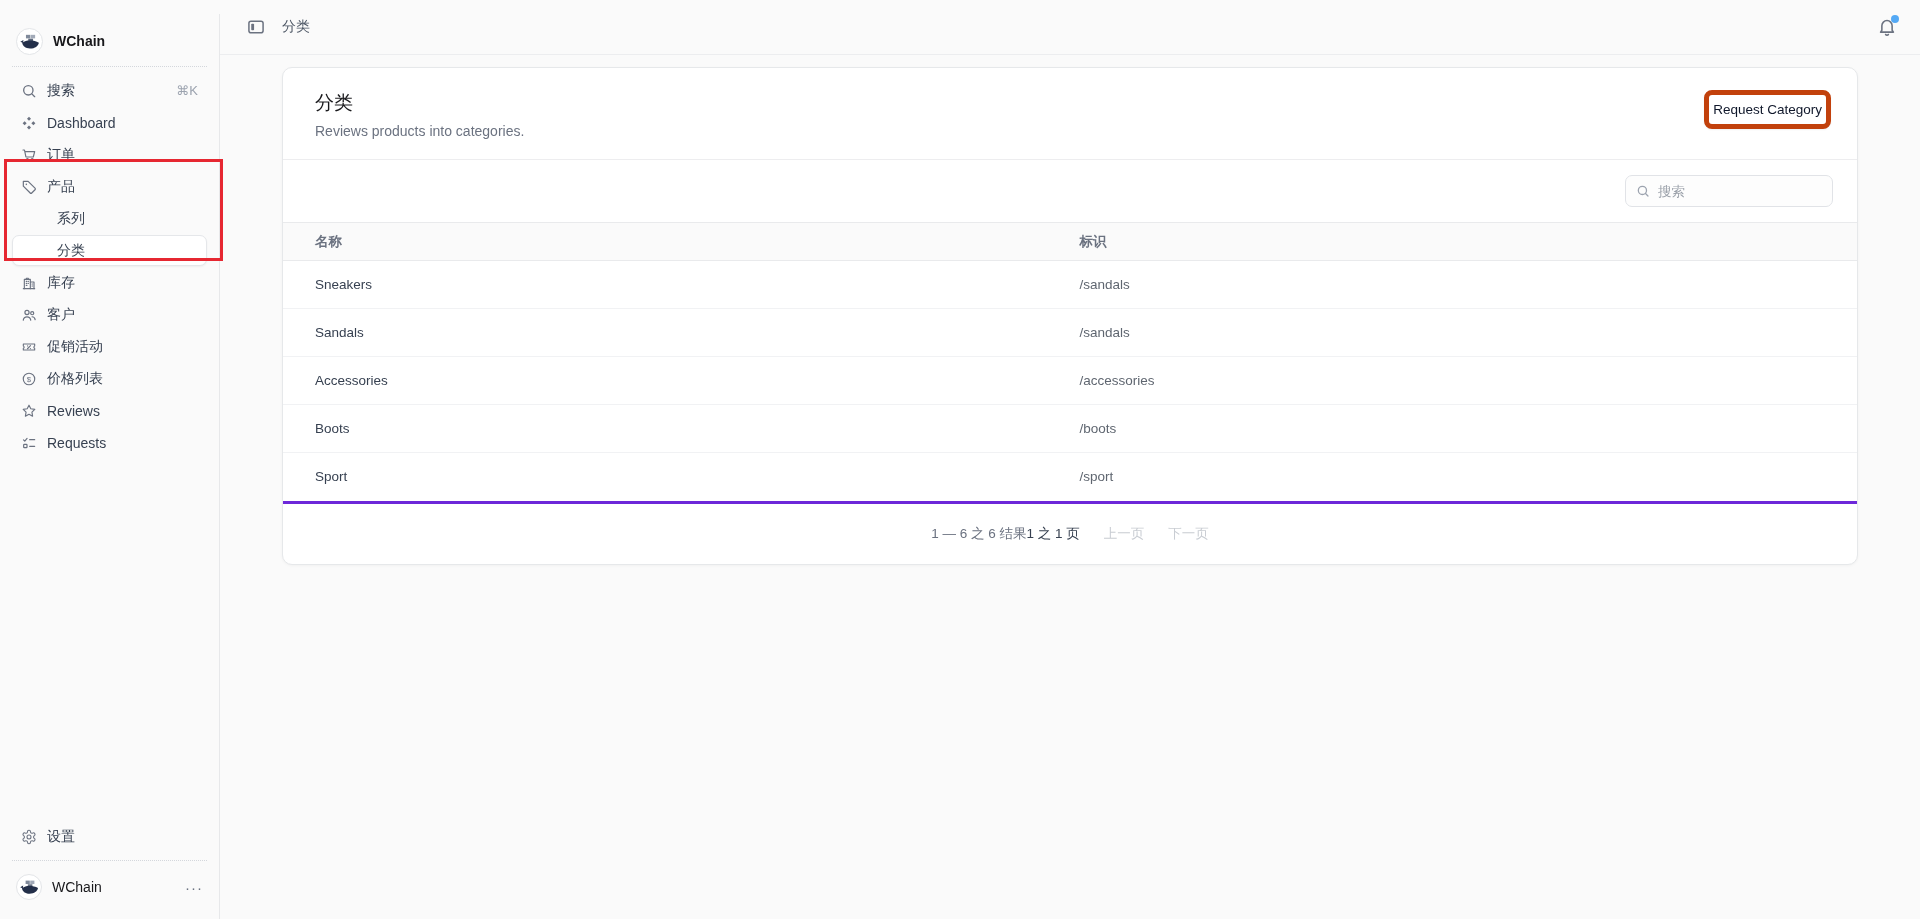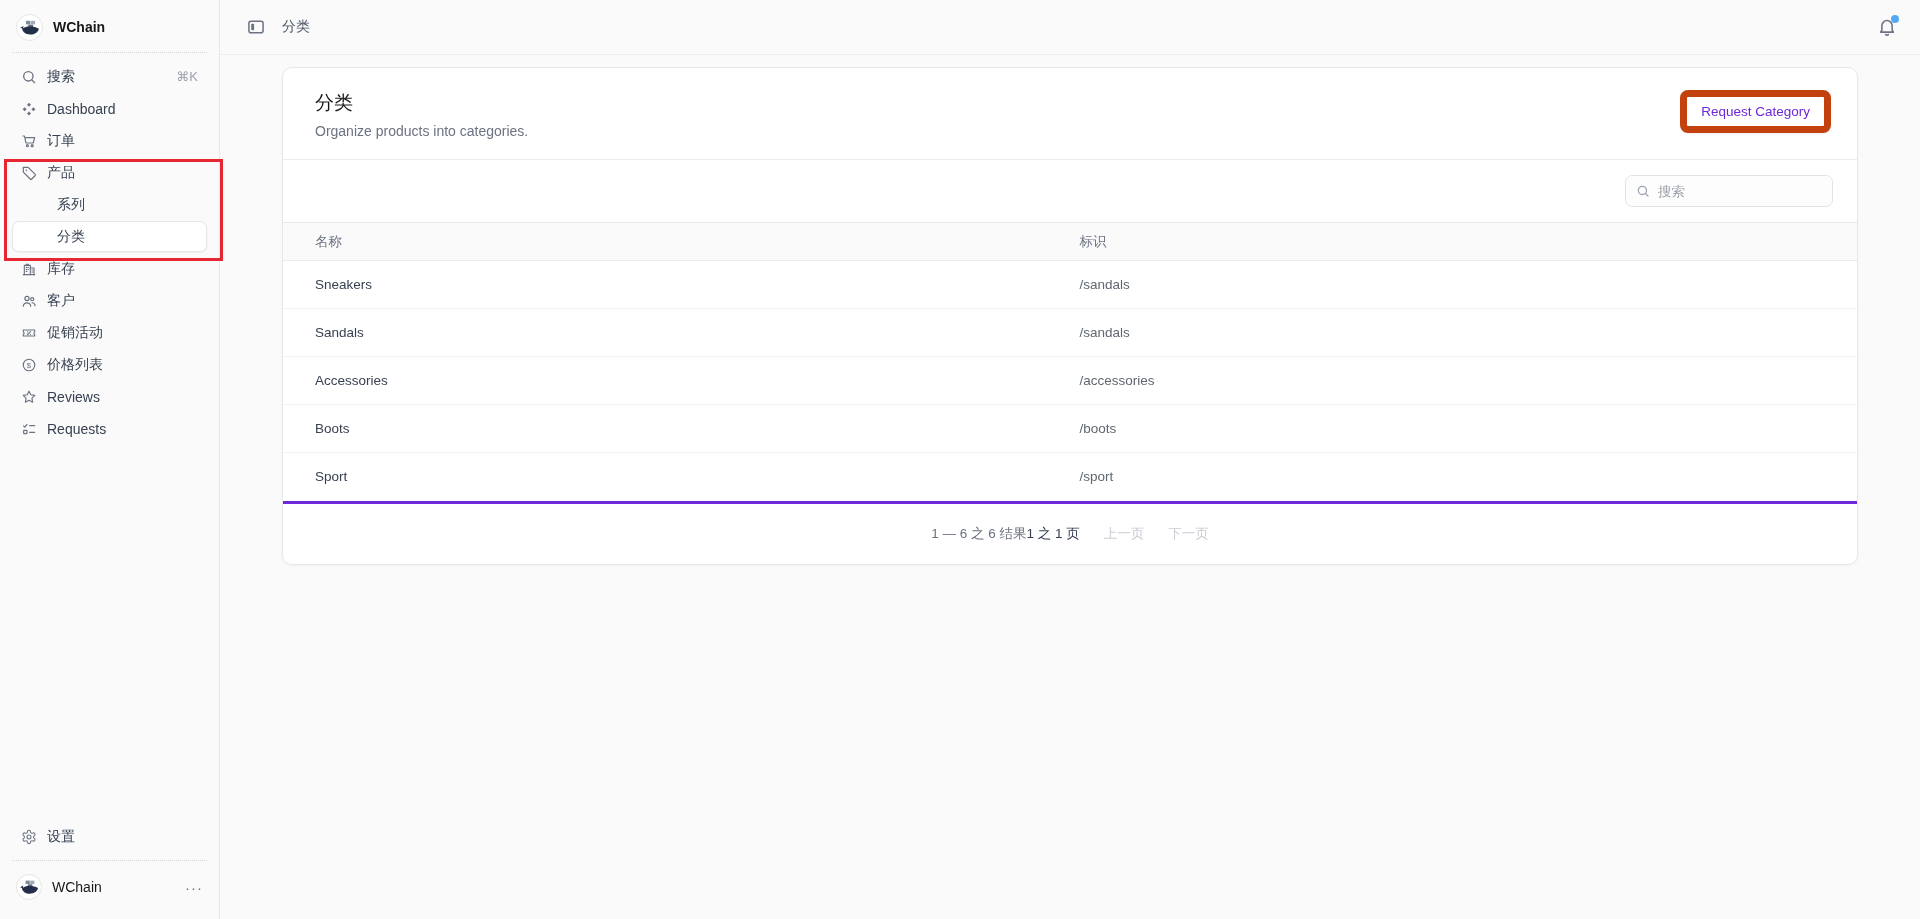--- a/index.html
+++ b/index.html
@@ -6,21 +6,21 @@
   html,body { width:1920px; height:919px; }
   body {
     font-family:"Liberation Sans", sans-serif;
     background:#fafafa; color:#1f2937;
     position:relative; overflow:hidden;
   }
   svg { display:block; }
 
   
   .sidebar {
-    position:absolute; left:0; top:0; bottom:0; width:220px;
+    position:absolute; left:0; top:14px; bottom:0; width:220px;
     background:#fafafa; border-right:1px solid #e7e8ea;
     display:flex; flex-direction:column; padding:10px 12px 14px;
   }
   .logo-row { display:flex; align-items:center; gap:10px; height:34px; padding:0 4px; }
   .avatar {
     width:27px; height:27px; border-radius:50%; background:#fff;
     border:1px solid #e3e5e8; display:flex; align-items:center; justify-content:center;
     overflow:hidden; flex:0 0 27px;
   }
   .brand-name { font-size:14px; font-weight:600; color:#18181b; }
@@ -62,40 +62,40 @@
 
   .content { padding:12px 62px; }
   .card {
     background:#fff; border:1px solid #e6e8ea; border-radius:10px;
     box-shadow:0 1px 3px rgba(0,0,0,.04); overflow:hidden;
   }
   .card-header { display:flex; align-items:flex-start; justify-content:space-between; padding:22px 26px 20px 32px; }
   .title { font-size:19px; font-weight:500; color:#18181b; }
   .subtitle { margin-top:7px; font-size:14px; color:#6b7280; }
   .btn {
-    background:#fff; border:7px solid #c2410c; border-radius:8px;
-    padding:7px 14px; font-size:13.5px; font-weight:500; color:#6d28d9;
+    background:#fff; border:5px solid #c2410c; border-radius:8px;
+    padding:7px 4px; font-size:13.5px; font-weight:500; color:#0f172a;
     box-shadow:0 1px 2px rgba(0,0,0,.06); cursor:pointer; font-family:inherit;
   }
   .toolbar { border-top:1px solid #ededef; display:flex; justify-content:flex-end; padding:15px 24px; }
   .search-box {
     display:flex; align-items:center; gap:8px; width:208px; height:32px;
     background:#fdfdfd; border:1px solid #e1e3e7; border-radius:7px;
     padding:0 10px; color:#9ca3af;
   }
   .search-box input {
     border:none; outline:none; background:transparent; font-size:13.5px;
     width:100%; color:#374151; font-family:inherit;
   }
   .search-box input::placeholder { color:#9aa0a9; }
 
   table { width:100%; border-collapse:collapse; table-layout:fixed; }
   thead th {
     background:#fafafa; border-top:1px solid #e9eaec; border-bottom:1px solid #e9eaec;
-    height:38px; font-weight:400; font-size:13.5px; color:#6b7280; text-align:left;
+    height:38px; font-weight:700; font-size:13.5px; color:#6b7280; text-align:left;
   }
   .c1 { padding-left:32px; }
   col.c1col { width:50.6%; }
   tbody td { height:48px; border-bottom:1px solid #f1f2f4; font-size:13.5px; }
   td.name { color:#374151; }
   td.handle { color:#5f6670; }
   tbody tr:last-child td { border-bottom:none; }
   tbody tr { cursor:pointer; }
 
   .card-footer {
@@ -296,21 +296,21 @@
       <span class="bell-dot"></span>
     </span>
   </div>
 
   <div class="content">
     <div class="card">
 
       <div class="card-header">
         <div>
           <div class="title">分类</div>
-          <div class="subtitle">Organize products into categories.</div>
+          <div class="subtitle">Reviews products into categories.</div>
         </div>
         <button class="btn">Request Category</button>
       </div>
 
       <div class="toolbar">
         <div class="search-box">
           <span>
             <svg viewBox="0 0 24 24" width="14" height="14" fill="none" stroke="currentColor" stroke-width="2.2" stroke-linecap="round">
                 <circle cx="11" cy="11" r="7"></circle>
                 <path d="M20.5 20.5l-4.2-4.2"></path>

